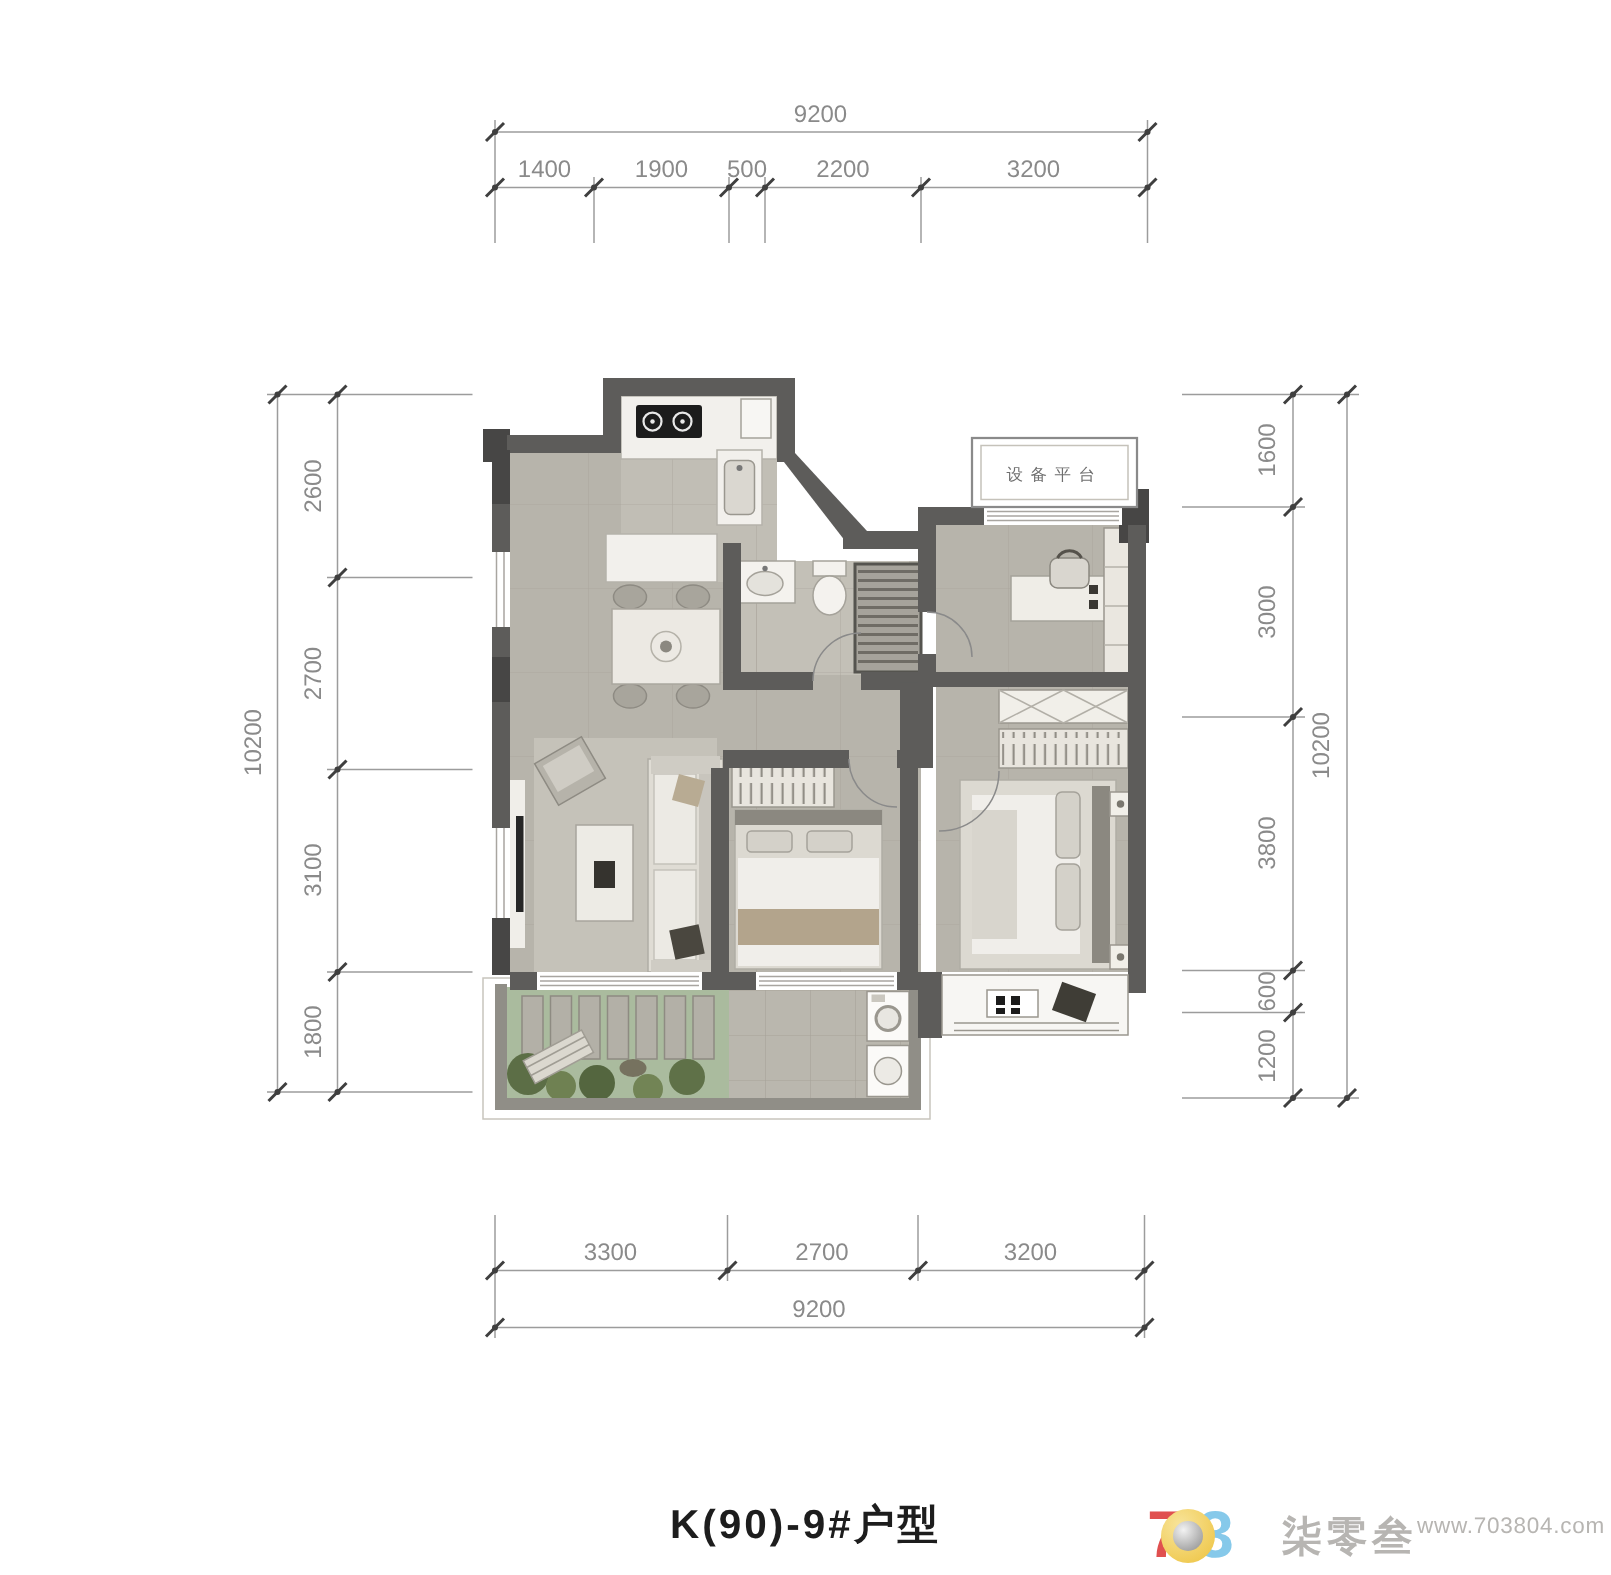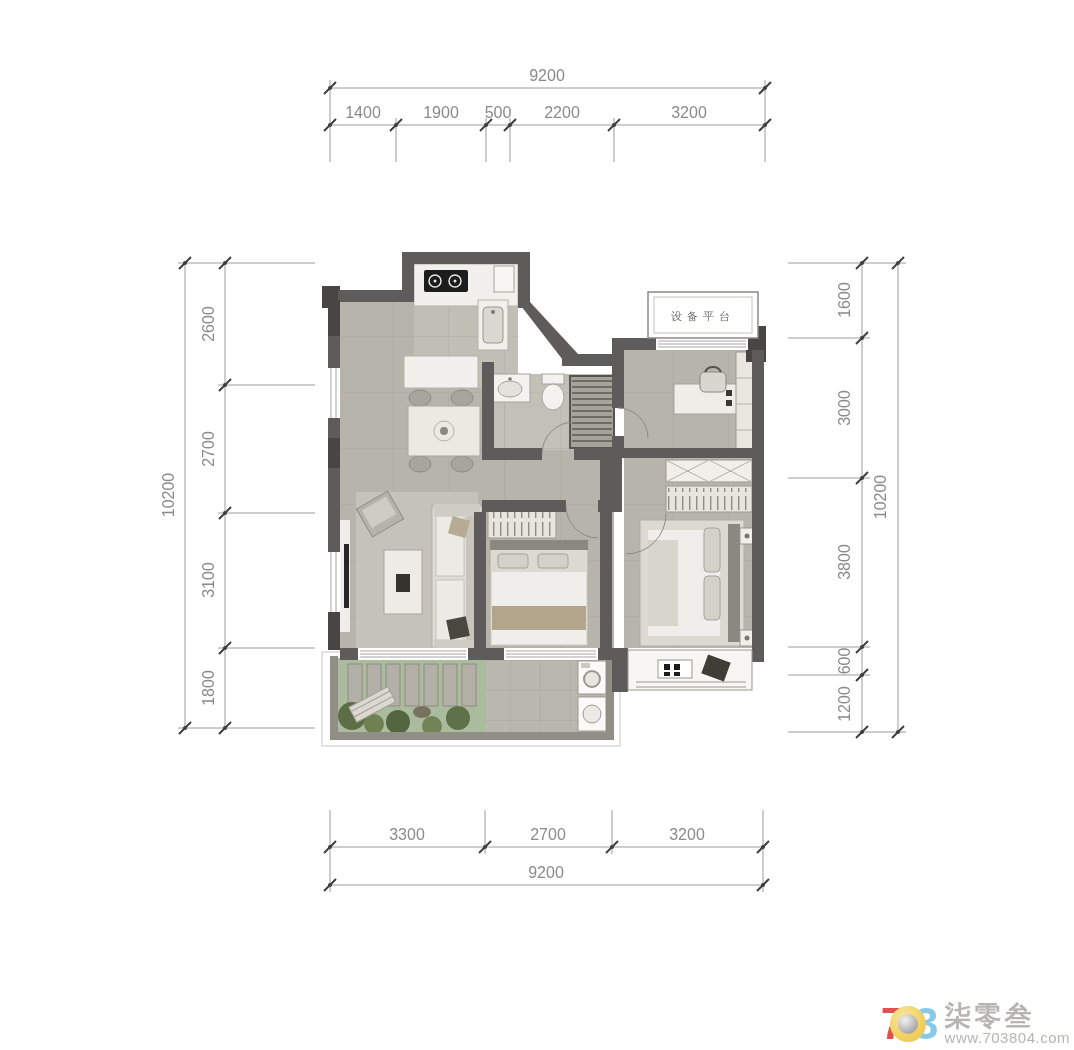--- a/index.html
+++ b/index.html
@@ -10,21 +10,21 @@
               font-size:27px;font-weight:bold;color:#1d1d1d;letter-spacing:2px;}
   .watermark{position:absolute;right:4px;bottom:4px;display:flex;align-items:center;gap:6px;}
   .wm-logo{display:flex;align-items:center;}
   .wm-7{font-size:44px;font-weight:bold;color:#e0504f;margin-right:-15px;line-height:1;}
   .wm-0{width:36px;height:36px;border-radius:50%;
         background:radial-gradient(circle at 35% 30%, #f8e49a, #edc23d);
         display:flex;align-items:center;justify-content:center;z-index:2;}
   .wm-0 .sphere{width:20px;height:20px;border-radius:50%;
         background:radial-gradient(circle at 35% 30%, #f2f2f2, #8a8a8a);}
   .wm-3{font-size:44px;font-weight:bold;color:#86c9ea;margin-left:-12px;line-height:1;}
-  .wm-text{display:flex;flex-direction:column;align-items:flex-start;line-height:1.05;}
+  .wm-text{display:flex;flex-direction:row;align-items:flex-start;line-height:1.05;margin-left:26px;}
   .wm-name{font-size:27px;font-weight:bold;color:#b7b5b2;letter-spacing:3px;}
   .wm-url{font-size:15px;color:#b7b5b2;letter-spacing:.5px;}
   text{font-family:"Liberation Sans",sans-serif;}
   .dimtxt{fill:#8a8a8a;font-size:16px;}
 </style>
 </head>
 <body>
 
 <div class="stage">
 <svg width="1074" height="1050" viewBox="0 0 1074 1050">
@@ -444,20 +444,21 @@
   </g>
 
   <g fill="none" stroke="#8a8a8a" stroke-width="1">
     <path d="M 542 454 A 32 32 0 0 1 574 422"></path>
     <path d="M 566 506 A 32 32 0 0 0 598 538"></path>
     <path d="M 666 514 A 40 40 0 0 1 626 554"></path>
     <path d="M 618 408 A 30 30 0 0 1 648 438"></path>
   </g>
 </svg>
 
+<div class="plan-title">K(90)-9#户型</div>
 
 <div class="watermark">
   <div class="wm-logo">
     <span class="wm-7">7</span>
     <span class="wm-0">
           <span class="sphere"></span>
         </span>
     <span class="wm-3">3</span>
   </div>
   <div class="wm-text">

